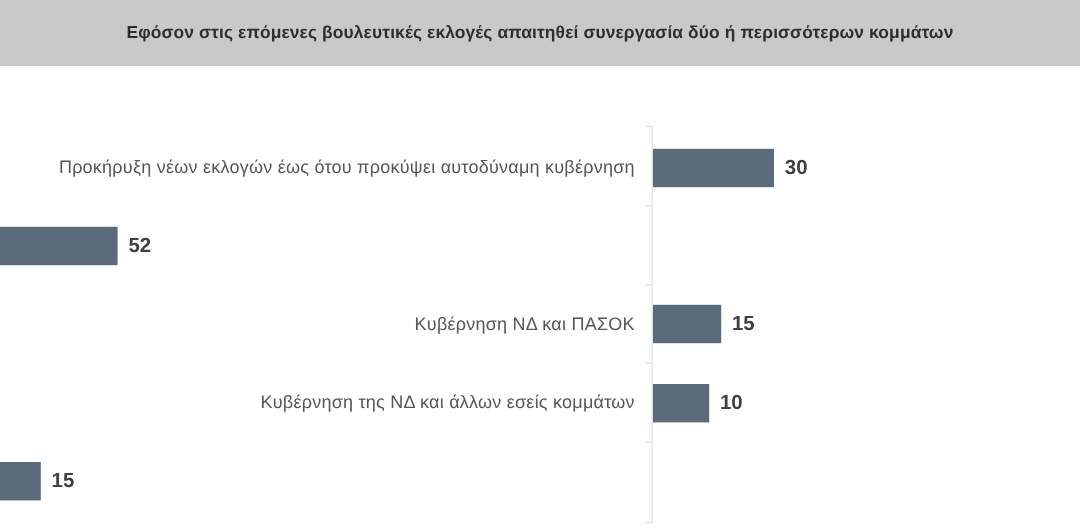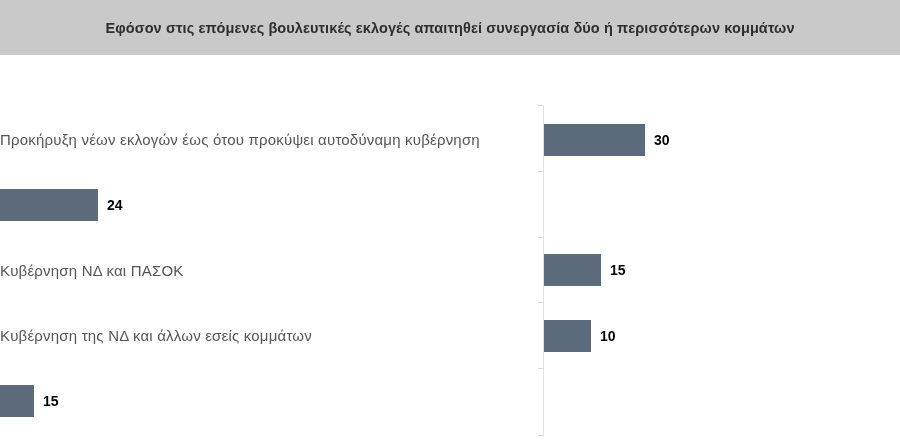--- a/index.html
+++ b/index.html
@@ -60,35 +60,36 @@
   .row {
     display: flex;
     align-items: center;
     height: 65.4px;
     width: 100%;
   }
   .cat-label {
     box-sizing: border-box;
     flex: 0 0 544px;
     padding-right: 15px;
+    text-align: right;
     font-size: 15px;
     color: #565656;
     white-space: nowrap;
     letter-spacing: 0.2px;
   }
   .bar {
     height: 32px;
     background: #5b6b7c;
     flex: 0 0 auto;
   }
   .val-label {
     margin-left: 9px;
-    font-size: 14px;
+    font-size: 17px;
     font-weight: bold;
-    color: #000000;
+    color: #404040;
     white-space: nowrap;
   }
 </style>
 </head>
 <body>
 
 <div id="screen">
 
   <div class="banner">
     <div class="line">Εφόσον στις επόμενες βουλευτικές εκλογές απαιτηθεί συνεργασία δύο ή περισσότερων κομμάτων</div>
@@ -104,21 +105,21 @@
     <div class="tick" style="top:328px"></div>
 
     <div class="row">
       <div class="cat-label">Προκήρυξη νέων εκλογών έως ότου προκύψει αυτοδύναμη κυβέρνηση</div>
       <div class="bar" style="width: 101px;"></div>
       <div class="val-label">30</div>
     </div>
 
     <div class="row">
       <div class="bar" style="width: 98px;"></div>
-      <div class="val-label">24</div>
+      <div class="val-label">52</div>
     </div>
 
     <div class="row">
       <div class="cat-label">Κυβέρνηση ΝΔ και ΠΑΣΟΚ</div>
       <div class="bar" style="width: 57px;"></div>
       <div class="val-label">15</div>
     </div>
 
     <div class="row">
       <div class="cat-label">Κυβέρνηση της ΝΔ και άλλων εσείς κομμάτων</div>

